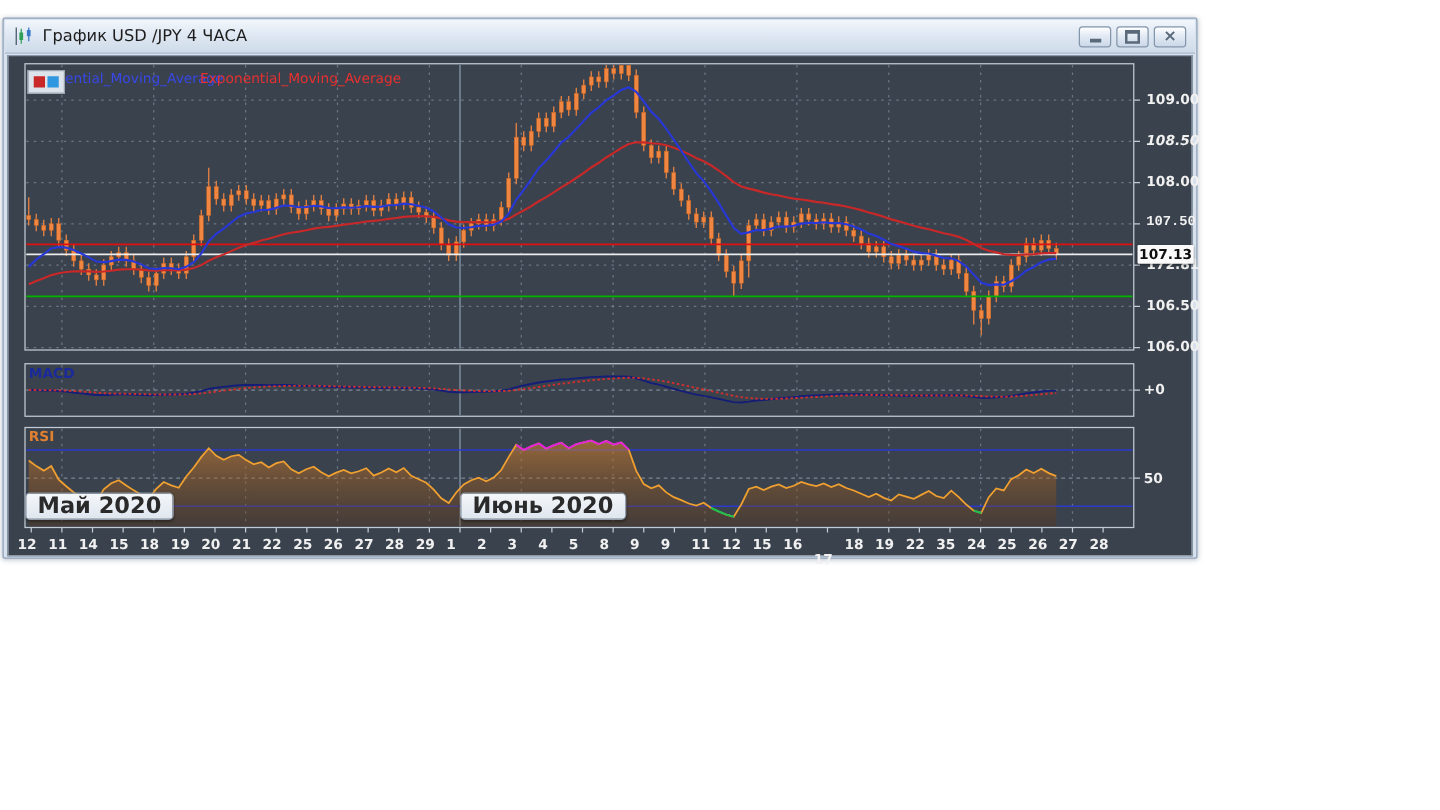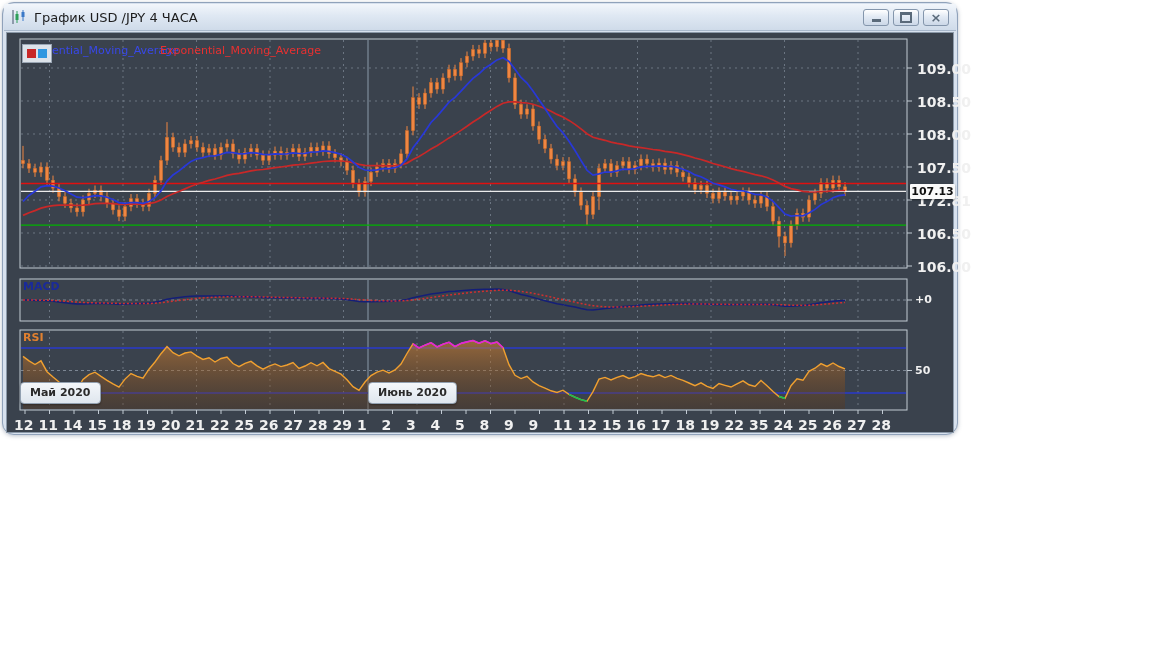--- a/index.html
+++ b/index.html
@@ -1,18 +1,18 @@
 <!DOCTYPE html>
 <html><head>
 <meta charset="utf-8">
 <style>
   html,body{margin:0;padding:0;background:#ffffff;width:1152px;height:648px;overflow:hidden;
     font-family:"DejaVu Sans",sans-serif;}
-  .window{position:absolute;left:2px;top:2px;width:954px;height:431px;background:#d7e1ee;
-    border:1px solid #90a2ba;border-radius:12px;box-shadow:0 1px 4px rgba(60,80,110,.35);}
+  .window{position:absolute;left:2px;top:14px;width:954px;height:431px;background:#d7e1ee;
+    border:1px solid #90a2ba;border-radius:2px;box-shadow:0 1px 4px rgba(60,80,110,.35);}
   .titlebar{position:absolute;left:1px;top:1px;right:1px;height:26px;
     background:linear-gradient(#f2f6fb,#dfe8f3 45%,#cfdbe9);display:flex;align-items:center;
     border-bottom:1px solid #a8b8cc;}
   .app-icon{width:18px;height:16px;margin:0 5px 0 7px;flex:0 0 auto;}
   .title{font-size:13px;color:#1c1c1c;flex:1;white-space:nowrap;overflow:hidden;}
   .winbtns{display:flex;gap:4px;margin-right:7px;}
   .winbtn{width:26px;height:17px;border:1px solid #8496ac;border-radius:3px;
     background:linear-gradient(#ffffff,#e2eaf4 45%,#ccd8e8);display:flex;align-items:center;
     justify-content:center;padding:0;cursor:pointer;color:#5a6a7a;font:700 13px "DejaVu Sans",sans-serif;line-height:1;}
   .glyph-min{display:block;width:9px;height:3px;background:#5a6a7a;margin-top:6px;}
@@ -23,29 +23,29 @@
   .ovl{position:absolute;pointer-events:none;}
   .legend-box{left:15px;top:11px;width:28px;height:17px;background:#dde3ea;border:1px solid #9aa6b4;
     display:flex;align-items:center;justify-content:center;gap:2px;}
   .sq{width:9px;height:9px;display:block;}
   .legend-text{top:11px;font-size:11px;white-space:nowrap;}
   .lt1{left:45px;color:#3848e8;}
   .lt2{left:153px;color:#e83030;}
   .panel-label{font-size:11px;font-weight:700;}
   .macd-label{left:16px;top:247px;color:#1a2a9a;}
   .rsi-label{left:16px;top:298px;color:#e08030;text-align:right;}
-  .ylab,.xlab{position:absolute;color:#f0f0f0;font-size:14px;font-weight:700;pointer-events:none;}
+  .ylab,.xlab{position:absolute;color:#f0f0f0;font-size:11px;font-weight:700;pointer-events:none;}
   .xlab{width:22px;text-align:left;top:384px;}
   .zero-lab{left:908px;top:260px;color:#f0f0f0;font-size:11px;font-weight:700;}
   .mid-lab{left:908px;top:331px;color:#f0f0f0;font-size:11px;font-weight:700;}
   .price-tag{left:903px;top:151px;width:45px;height:15px;background:#fafafa;color:#101010;
     font-size:11px;font-weight:700;text-align:center;line-height:15px;border-radius:1px;
     box-shadow:0 1px 2px rgba(0,0,0,.4);}
   .month-tag{top:349px;height:20px;padding:0 9px;background:linear-gradient(#f4f7fa,#dfe6ee);
-    border:1px solid #92a0b0;border-radius:4px;color:#2a2a2a;font-size:11px;font-weight:700;
+    border:1px solid #92a0b0;border-radius:4px;color:#2a2a2a;font-size:18px;font-weight:700;
     line-height:20px;box-shadow:0 1px 2px rgba(0,0,0,.35);}
   .mt-may{left:13px;}
   .mt-jun{left:361px;}
 </style>
 </head>
 <body>
 
 <div class="window">
   <div class="titlebar">
     <svg class="app-icon" viewBox="0 0 18 16">
@@ -484,23 +484,23 @@
       <span class="sq" id="sw-blue" style="background: rgb(47, 151, 224);"></span>
     </div>
     <span class="ovl legend-text lt1">ential_Moving_Average</span>
     <span class="ovl legend-text lt2">Exponential_Moving_Average</span>
 
     <span class="ovl panel-label macd-label">MACD</span>
     <span class="ovl panel-label rsi-label">RSI</span>
 
     <div id="yaxis" class="ovl" style="left:0;top:0;width:946px;height:399px;">
         <div class="ylab" style="left: 910px; top: 28px;">109.00</div>
-        <div class="ylab" style="left: 910px; top: 61px;">108.50</div>
+        <div class="ylab" style="left: 910px; top: 61px; font-style: italic;">108.50</div>
         <div class="ylab" style="left: 910px; top: 94px;">108.00</div>
-        <div class="ylab" style="left: 910px; top: 127px;">107.50</div>
+        <div class="ylab" style="left: 910px; top: 127px; font-family: Liberation Mono, monospace;">107.50</div>
         <div class="ylab" style="left: 910px; top: 160px;">172.81</div>
         <div class="ylab" style="left: 910px; top: 193px;">106.50</div>
         <div class="ylab" style="left: 910px; top: 226px;">106.00</div>
       </div>
     <div id="xaxis" class="ovl" style="left:0;top:0;width:946px;height:399px;">
         <div class="xlab" style="left: 7px;">12</div>
         <div class="xlab" style="left: 31.5px;">11</div>
         <div class="xlab" style="left: 56px;">14</div>
         <div class="xlab" style="left: 80.5px;">15</div>
         <div class="xlab" style="left: 105px;">18</div>
@@ -518,21 +518,21 @@
         <div class="xlab" style="left: 399px;">3</div>
         <div class="xlab" style="left: 423.5px;">4</div>
         <div class="xlab" style="left: 448px;">5</div>
         <div class="xlab" style="left: 472.5px;">8</div>
         <div class="xlab" style="left: 497px;">9</div>
         <div class="xlab" style="left: 521.5px;">9</div>
         <div class="xlab" style="left: 546px;">11</div>
         <div class="xlab" style="left: 570.5px;">12</div>
         <div class="xlab" style="left: 595px;">15</div>
         <div class="xlab" style="left: 619.5px;">16</div>
-        <div class="xlab" style="left: 644px;">17</div>
+        <div class="xlab" style="left: 644px; margin-top: 12px;">17</div>
         <div class="xlab" style="left: 668.5px;">18</div>
         <div class="xlab" style="left: 693px;">19</div>
         <div class="xlab" style="left: 717.5px;">22</div>
         <div class="xlab" style="left: 742px;">35</div>
         <div class="xlab" style="left: 766.5px;">24</div>
         <div class="xlab" style="left: 791px;">25</div>
         <div class="xlab" style="left: 815.5px;">26</div>
         <div class="xlab" style="left: 840px;">27</div>
         <div class="xlab" style="left: 864.5px;">28</div>
       </div>

